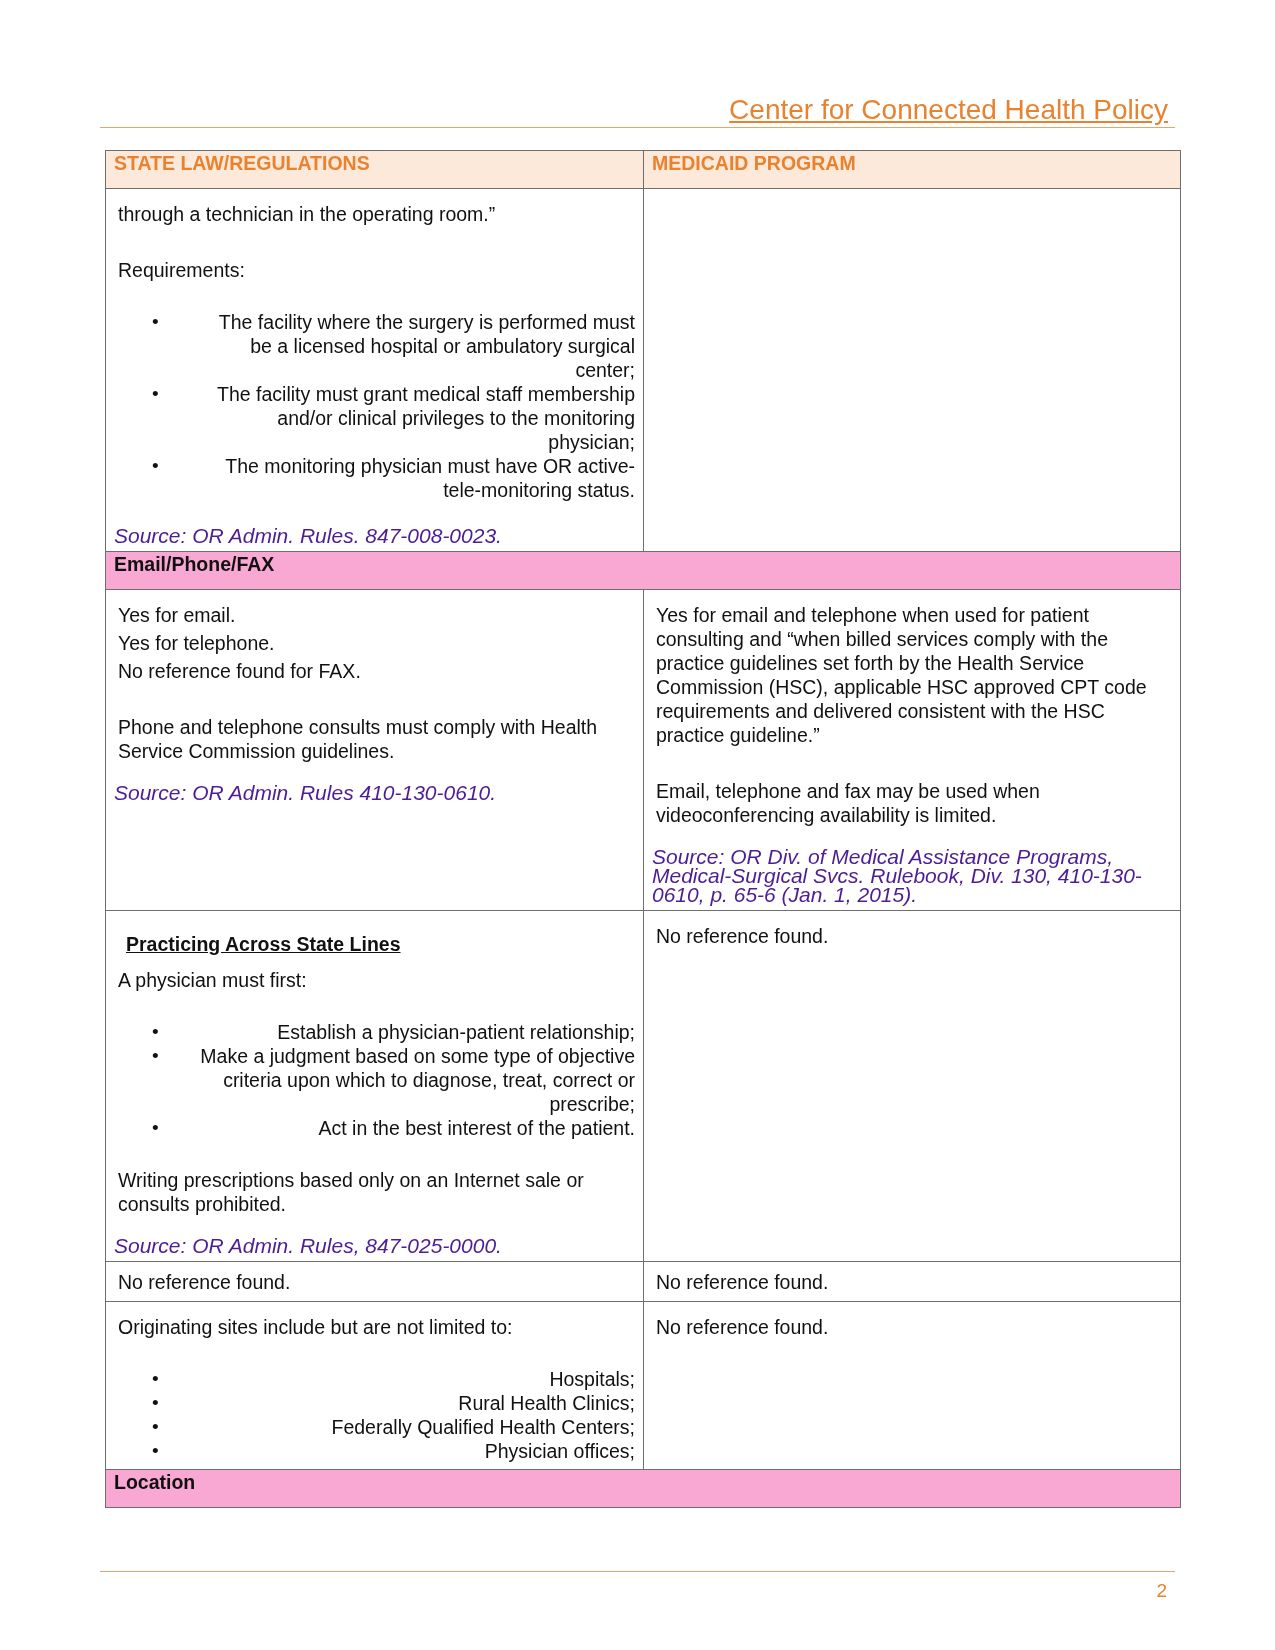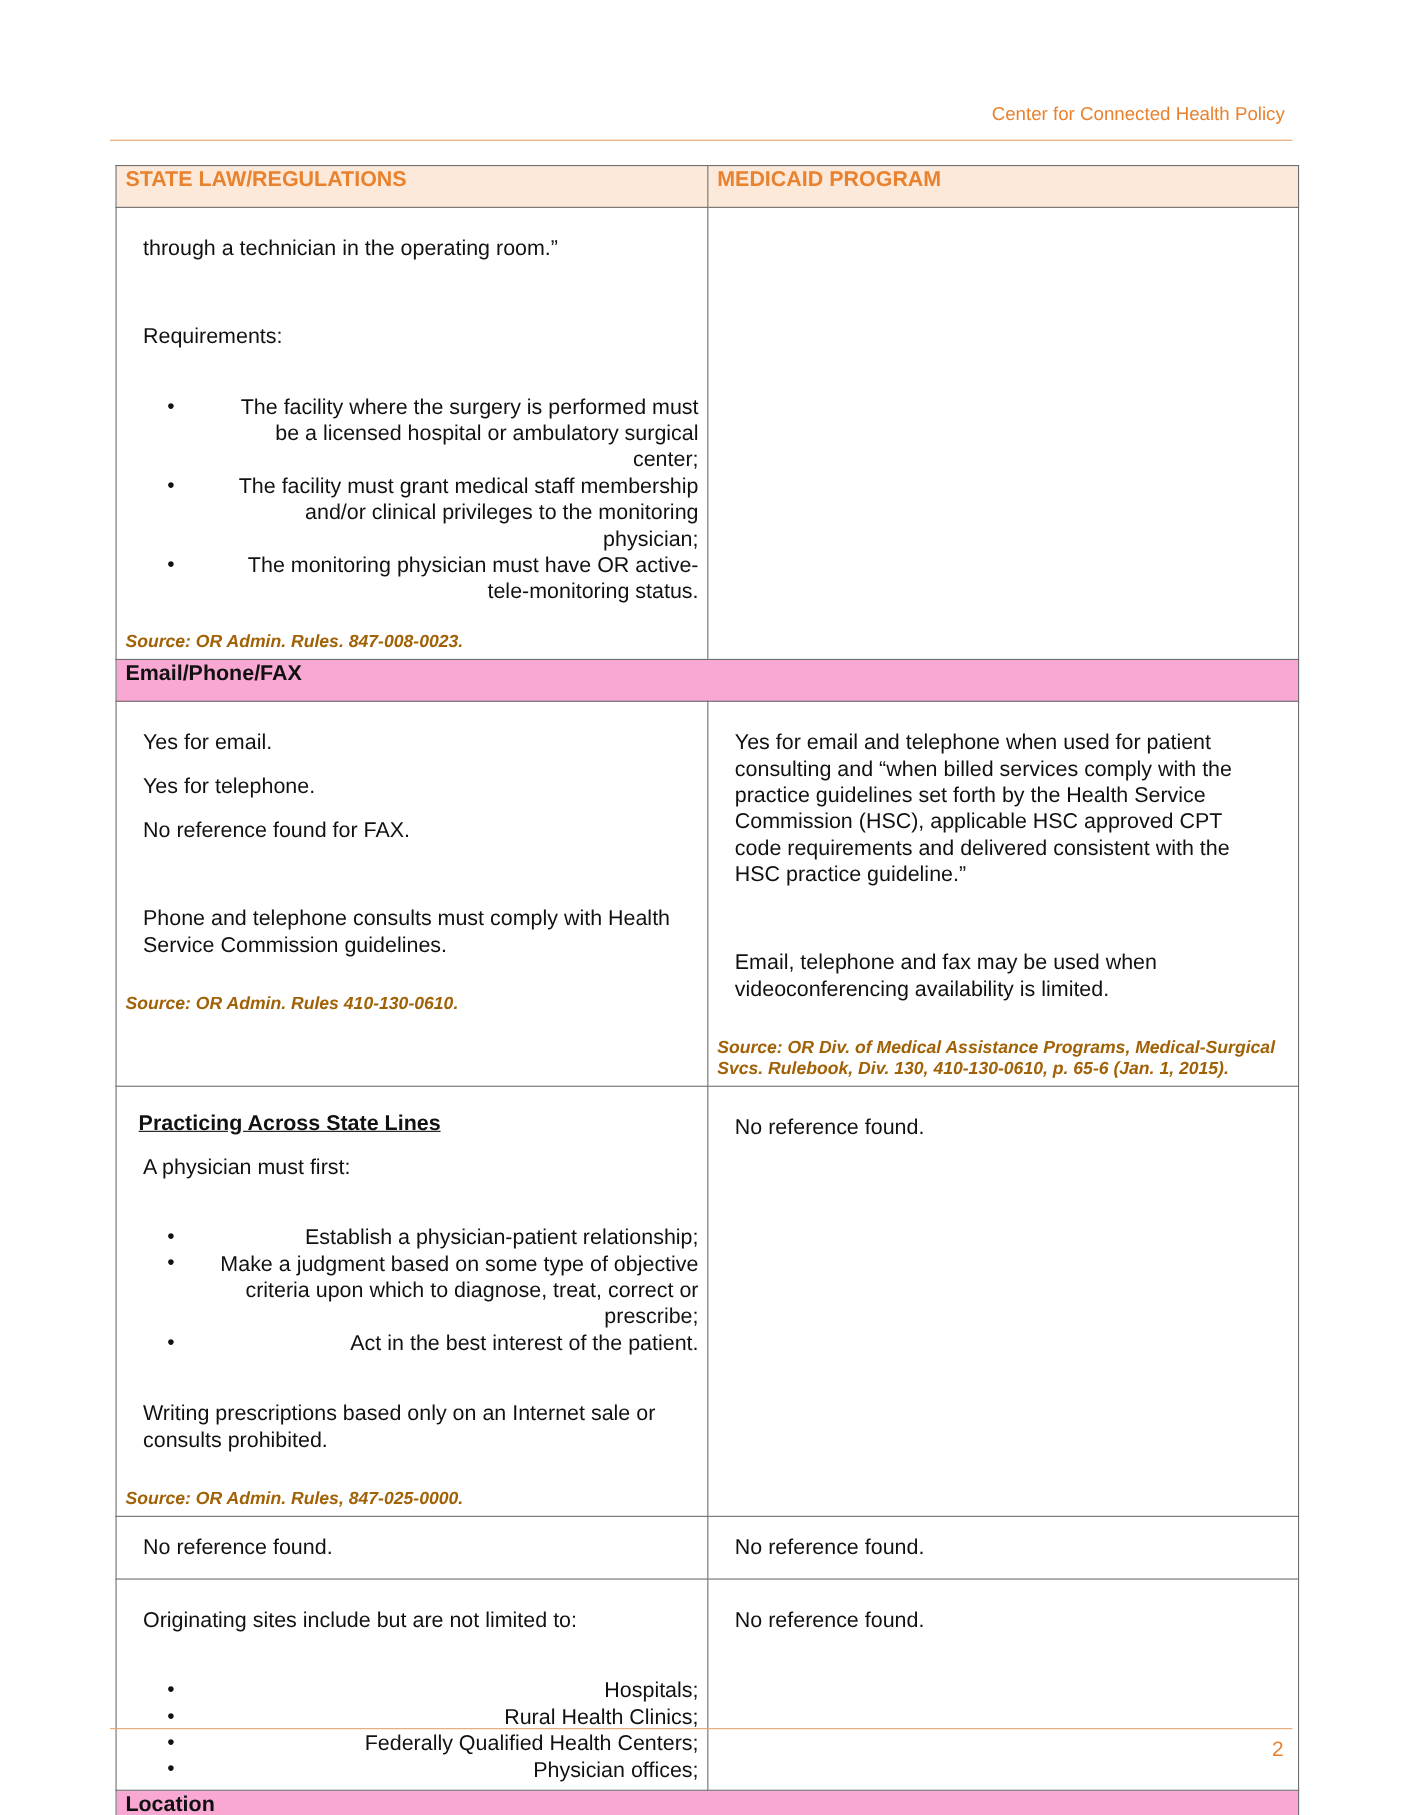--- a/index.html
+++ b/index.html
@@ -1,32 +1,32 @@
 <!DOCTYPE html>
 <html><head>
 <meta charset="utf-8">
 <style>
   html, body { margin: 0; padding: 0; background: #ffffff; }
   body { width: 1275px; height: 1650px; position: relative; overflow: hidden;
          font-family: "Liberation Sans", sans-serif; color: #111; }
-  .hdr-title { position: absolute; right: 107px; top: 94px; font-size: 17px; color: #E8822F; }
+  .hdr-title { position: absolute; right: 107px; top: 94px; font-size: 28px; color: #E8822F; text-decoration: underline; }
   .hdr-line { position: absolute; left: 100px; width: 1075px; top: 127px; height: 0; border-top: 1.5px solid #E8A46A; }
   .ftr-line { position: absolute; left: 100px; width: 1075px; top: 1571px; height: 0; border-top: 1.5px solid #E8A46A; }
   .ftr-page { position: absolute; right: 108px; top: 1580px; font-size: 19px; color: #E8822F; }
 
   table.grid { position: absolute; left: 105px; top: 150px; width: 1075px; border-collapse: collapse; table-layout: fixed; }
   table.grid td, table.grid th { border: 1.5px solid #6e6e6e; vertical-align: top; padding: 0 8px; font-size: 19.5px; line-height: 24px; text-align: left; }
   table.grid { border: 1.5px solid #222; }
   col.c1 { width: 538px; } col.c2 { width: 537px; }
   th.colhead { background: #FDE9D9; color: #E8822F; font-weight: bold; font-size: 18px; height: 37px; vertical-align: middle; padding-top: 1px; }
   td.section { background: #f9a8d4; font-weight: bold; font-size: 18.5px; height: 37px; vertical-align: middle; color: #111; }
-  .p { margin: 16px; }
+  .p { margin: 4px; }
   .gap { height: 24px; }
   .gap-s { height: 16px; }
-  .src { color: #a16207; font-style: italic; font-weight: bold; font-size: 16px; line-height: 19px; margin: 0; }
+  .src { color: #4c1d95; font-style: italic; font-weight: normal; font-size: 21px; line-height: 19px; margin: 0; }
   ul.bl { list-style: none; margin: 0; padding: 0; text-align: right; }
   ul.bl li { position: relative; padding-left: 78px; }
   ul.bl li::before { content: "\2022"; position: absolute; left: 38px; top: 0; font-size: 19px; }
   .subhead { font-weight: bold; text-decoration: underline; margin: 12px; }
   .cell-pad-top { padding-top: 9px !important; }
   .cell-pad-bot { padding-bottom: 6px !important; }
 </style>
 </head>
 <body>
 

